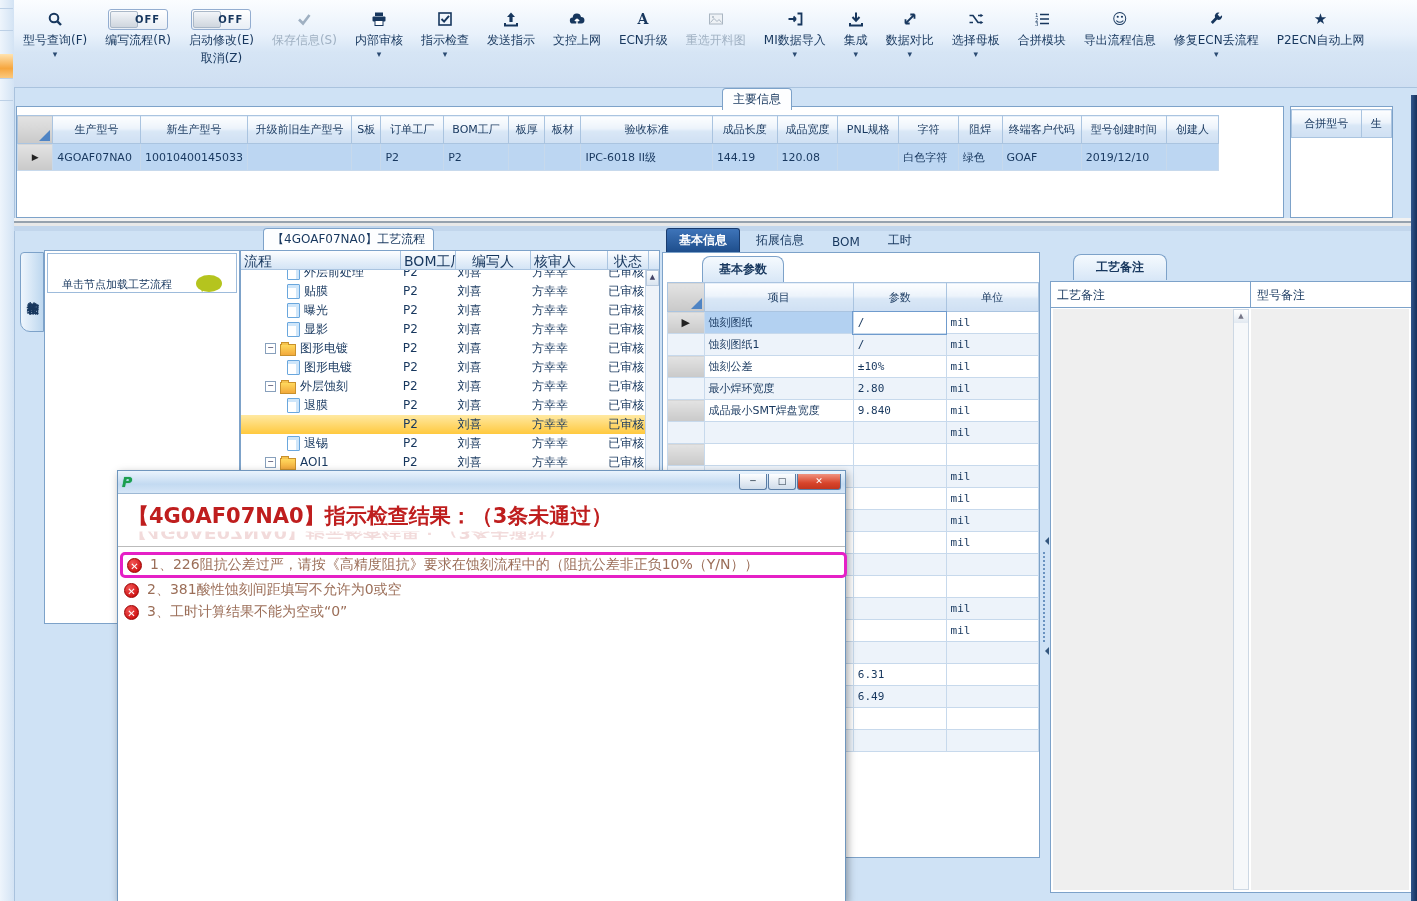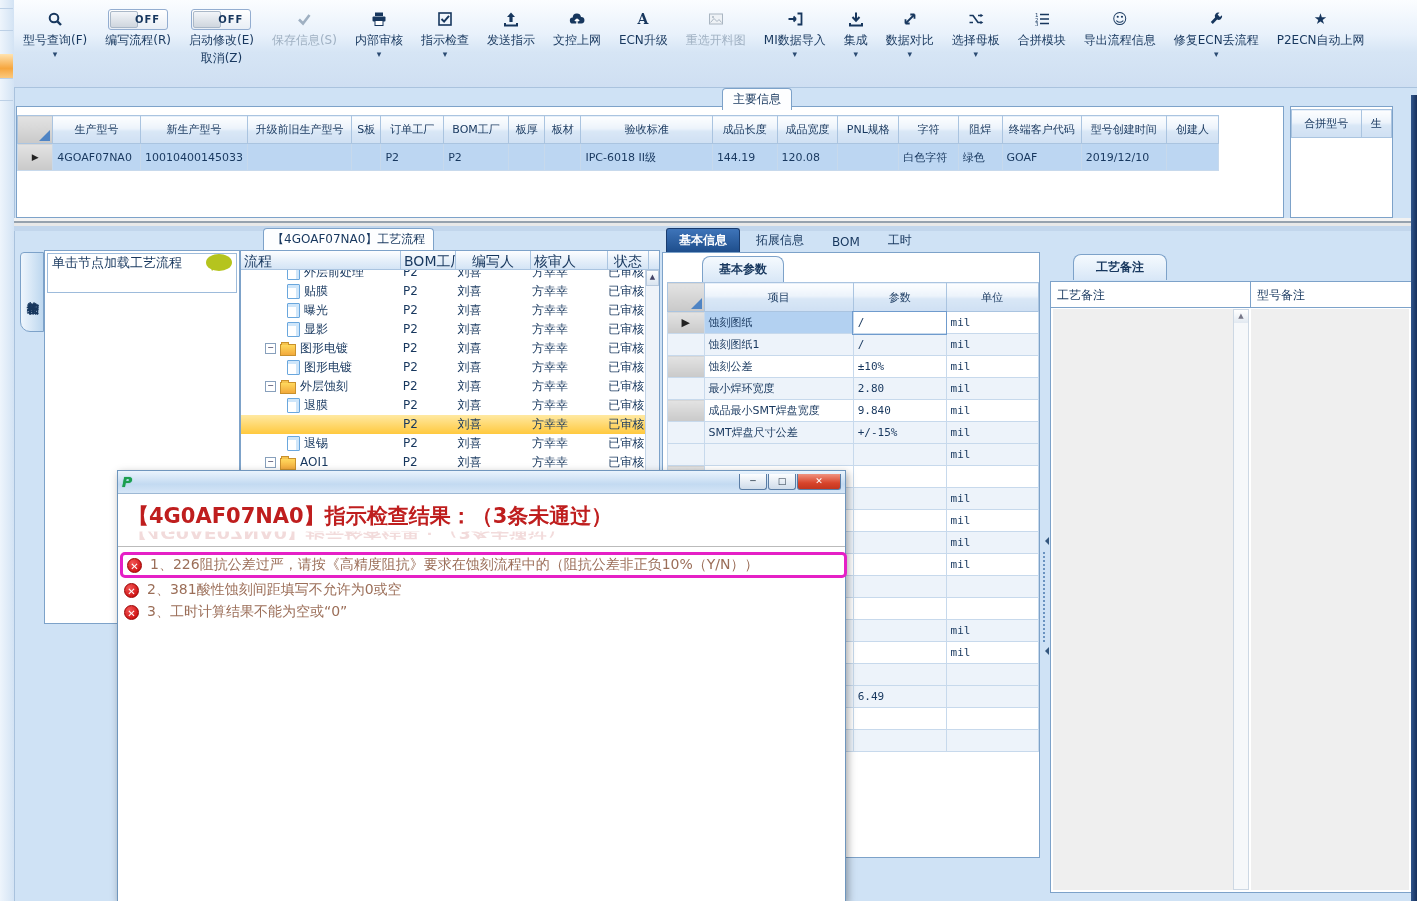--- a/index.html
+++ b/index.html
@@ -49,21 +49,21 @@
 
   #separator{position:absolute;left:14px;top:218px;width:1403px;height:13px;
     background:linear-gradient(#f2f2f2 0 3px,#96a2ae 3px 5px,#e8e8e8 5px 8px,#c2d6ec 8px 13px);}
 
   
   #device-tab{position:absolute;left:20px;top:252px;width:22px;height:78px;writing-mode:vertical-rl;
     text-align:center;font-size:12px;font-weight:bold;color:#17375e;background:linear-gradient(90deg,#eff6fd,#bdd7ef);
     border:1px solid #7da2c9;border-radius:4px 0 0 10px;line-height:20px;}
   #hint-panel{left:44px;top:250px;width:196px;height:374px;}
   #hint-head{position:absolute;left:2px;top:2px;right:2px;height:38px;border:1px solid #9dbbdb;
-    display:flex;align-items:flex-start;justify-content:center;gap:24px;font-size:13px;color:#17375e;}
+    display:flex;align-items:flex-end;justify-content:center;gap:24px;font-size:11px;color:#17375e;}
   .bubble{width:26px;height:17px;background:#b5c41e;border-radius:50%;position:relative;}
   .bubble:after{content:"";position:absolute;left:4px;bottom:-5px;border:5px solid transparent;border-top-color:#b5c41e;border-left-width:2px;}
 
   
   #flow-title{position:absolute;left:263px;top:228px;padding:2px 8px;background:#fdfeff;border:1px solid #7da2c9;
     border-bottom:none;border-radius:4px 4px 0 0;font-size:12px;color:#17375e;z-index:3;}
   #flow-panel{left:240px;top:250px;width:420px;height:608px;overflow:hidden;}
   .g-head{display:flex;height:18px;border-bottom:1px solid #aac4e0;
     background:linear-gradient(#fdfeff,#e7f0fa 50%,#d4e4f5);font-size:14px;color:#17375e;}
   .g-head .hc{border-right:1px solid #aac4e0;box-sizing:border-box;padding:2px 3px;overflow:hidden;white-space:nowrap;}
@@ -634,26 +634,20 @@
               <td class="pv">mil</td>
             </tr>
             <tr>
               <td class="marker"></td>
               <td class="item-c">成品最小SMT焊盘宽度</td>
               <td class="param-c pv">9.840</td>
               <td class="pv">mil</td>
             </tr>
             <tr class="p-even">
               <td class="marker"></td>
-              <td class="item-c">SMT焊盘尺寸公差</td>
-              <td class="param-c pv">+/-15%</td>
-              <td class="pv">mil</td>
-            </tr>
-            <tr class="p-even">
-              <td class="marker"></td>
               <td class="item-c"></td>
               <td class="param-c pv"></td>
               <td class="pv">mil</td>
             </tr>
             <tr>
               <td class="marker"></td>
               <td class="item-c"></td>
               <td class="param-c pv"></td>
               <td class="pv"></td>
             </tr>
@@ -702,20 +696,26 @@
             <tr>
               <td class="marker"></td>
               <td class="item-c"></td>
               <td class="param-c pv"></td>
               <td class="pv">mil</td>
             </tr>
             <tr class="p-even">
               <td class="marker"></td>
               <td class="item-c"></td>
               <td class="param-c pv"></td>
+              <td class="pv"></td>
+            </tr>
+            <tr>
+              <td class="marker"></td>
+              <td class="item-c"></td>
+              <td class="param-c pv">6.31</td>
               <td class="pv"></td>
             </tr>
             <tr class="p-even">
               <td class="marker"></td>
               <td class="item-c"></td>
               <td class="param-c pv">6.49</td>
               <td class="pv"></td>
             </tr>
             <tr>
               <td class="marker"></td>

